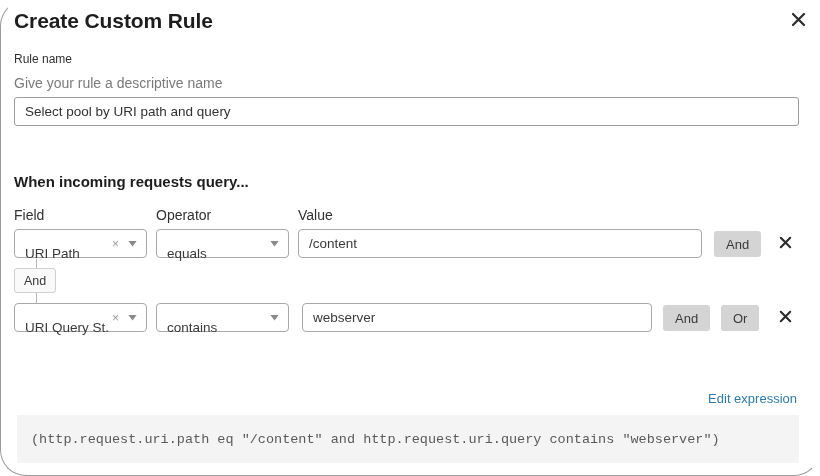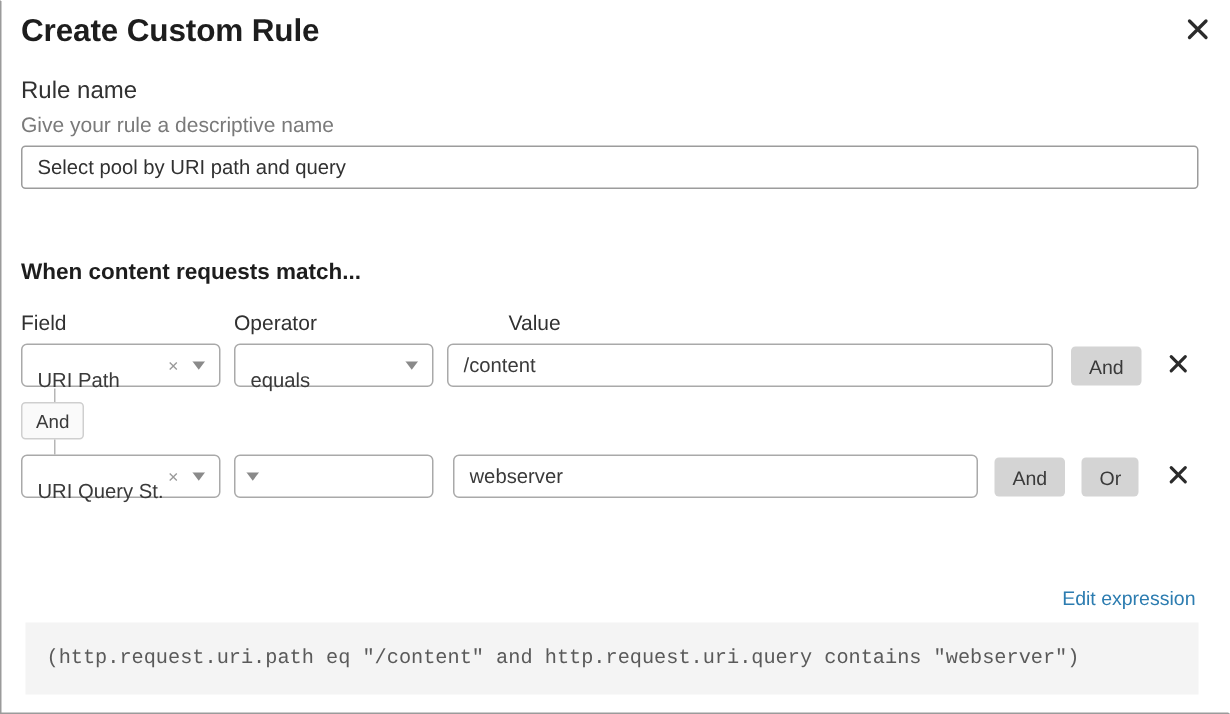--- a/index.html
+++ b/index.html
@@ -15,20 +15,21 @@
 
   .dialog {
     position: relative;
     width: 820px;
     height: 476px;
     background: #ffffff;
     border-left: 1px solid #9b9b9b;
     border-bottom: 1px solid #9b9b9b;
     border-right: 1px solid #ffffff;
     border-top: 1px solid #ffffff;
+    border-radius: 26px;
   }
 
   
   .dialog-title {
     position: absolute;
     left: 13px;
     top: 8px;
     font-size: 21px;
     font-weight: bold;
     color: #1d1d1d;
@@ -48,21 +49,21 @@
     border: none;
     padding: 0;
   }
   .close-btn svg { display: block; }
 
   
   .rule-name-label {
     position: absolute;
     left: 13px;
     top: 51px;
-    font-size: 16px;
+    font-size: 12px;
     color: #313131;
   }
   .rule-name-hint {
     position: absolute;
     left: 13px;
     top: 74px;
     font-size: 14px;
     color: #7a7a7a;
   }
   .rule-name-input {
@@ -92,21 +93,21 @@
   }
 
   .col-label {
     position: absolute;
     top: 206px;
     font-size: 14px;
     color: #313131;
   }
   .col-label.field { left: 13px; }
   .col-label.operator { left: 155px; }
-  .col-label.value { left: 297px; margin-left: 41px; }
+  .col-label.value { left: 297px; }
 
   
   .select-box {
     position: absolute;
     height: 29px;
     border: 1px solid #a9a9a9;
     border-radius: 4px;
     background: #fff;
     display: flex;
     align-items: center;
@@ -246,21 +247,21 @@
       <svg width="15" height="15" viewBox="0 0 15 15">
         <path d="M2 2 L13 13 M13 2 L2 13" stroke="#2b2b2b" stroke-width="2.2" stroke-linecap="round"></path>
       </svg>
     </span>
   </button>
 
   <div class="rule-name-label">Rule name</div>
   <div class="rule-name-hint">Give your rule a descriptive name</div>
   <input class="rule-name-input" type="text" value="Select pool by URI path and query" style="">
 
-  <div class="section-heading">When content requests match...</div>
+  <div class="section-heading">When incoming requests query...</div>
 
   <div class="col-label field">Field</div>
   <div class="col-label operator">Operator</div>
   <div class="col-label value">Value</div>
 
   <div class="connector-line" style="top:258px;height:10px;"></div>
   <div class="connector-badge">
     <span>And</span>
   </div>
   <div class="connector-line" style="top:292px;height:10px;"></div>
@@ -288,20 +289,21 @@
     </span>
   </button>
 
   <div class="select-box" style="left:13px;top:302px;width:133px;">
     <span class="select-text">URI Query St...</span>
     <span class="select-clear">×</span>
     <span class="caret"></span>
   </div>
 
   <div class="select-box" style="left:155px;top:302px;width:133px;">
+    <span class="select-text">contains</span>
     <span class="caret"></span>
   </div>
 
   <input class="text-input" type="text" style="left: 301px; top: 302px; width: 350px;" value="webserver">
 
   <button class="pill-btn" style="left:662px;top:304px;">And</button>
 
   <button class="pill-btn" style="left:720px;top:304px;">Or</button>
 
   <button class="row-delete" style="left:773px;top:306px;">

